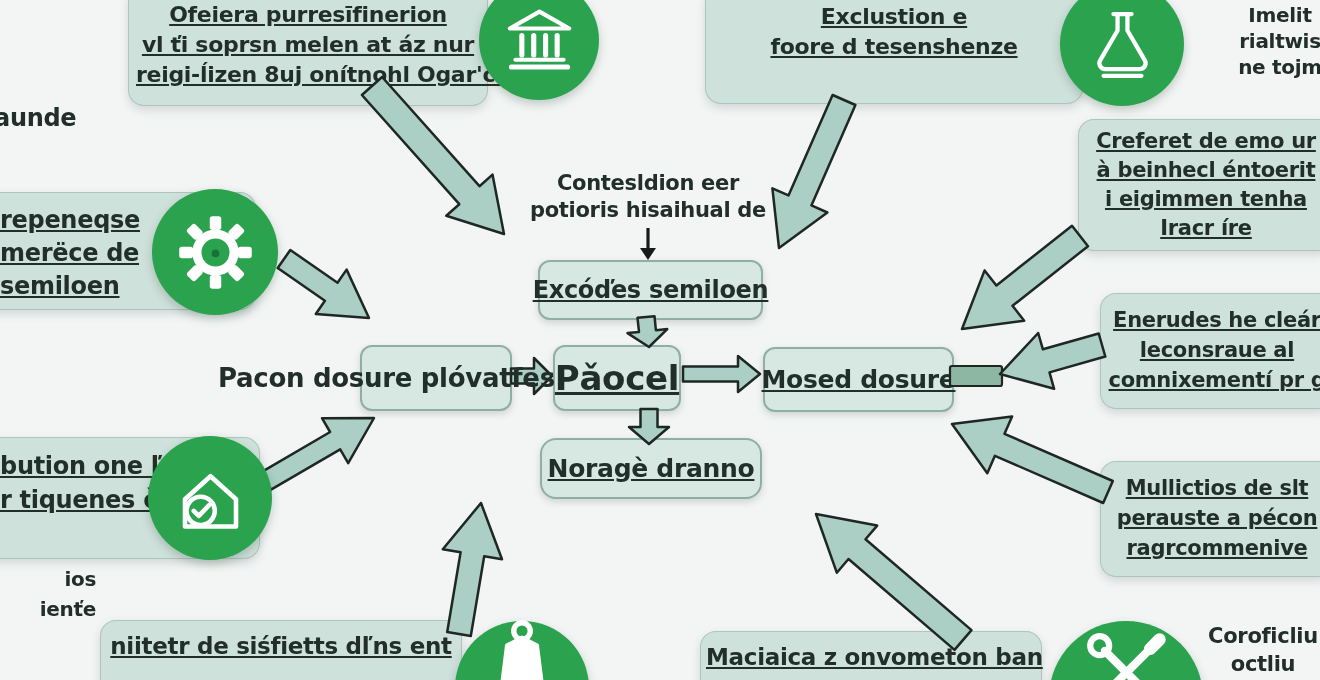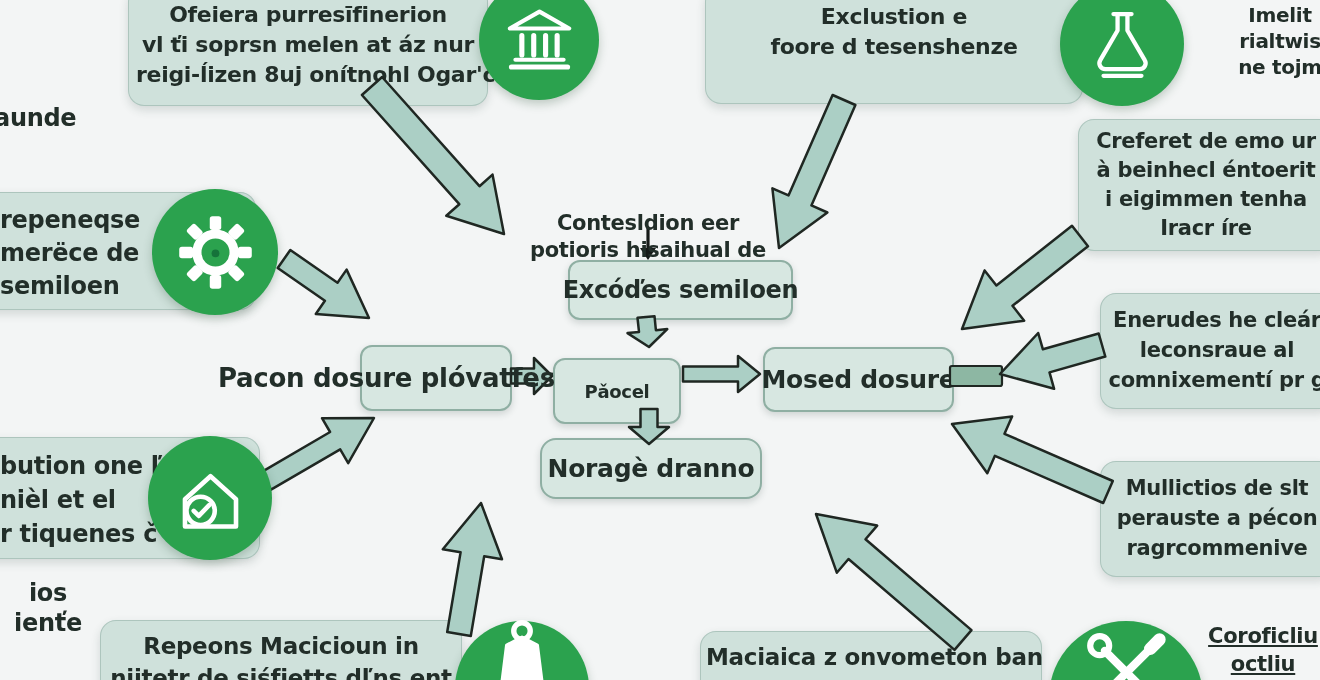--- a/index.html
+++ b/index.html
@@ -14,21 +14,21 @@
   .layer{position:absolute;inset:0;}
   #arrows-svg{position:absolute;left:0;top:0;pointer-events:none;}
   .box{
     position:absolute;
     background:var(--boxfill,#cfe1db);
     border-radius:16px;
     box-shadow:inset 0 0 0 1px rgba(110,145,135,.35), 0 4px 10px rgba(40,60,55,.16);
     font-weight:600;
     letter-spacing:-.3px;
   }
-  .box .ln{white-space:nowrap;}
+  .box .ln{white-space:nowrap;text-decoration:underline;}
   .box.flow{
     background:var(--boxfill2,#d7e7e1);
     border:2px solid var(--flowborder,#8fafa3);
     border-radius:12px;
     display:flex;align-items:center;justify-content:center;
     box-shadow:0 3px 7px rgba(40,60,55,.18);
     font-weight:700;
   }
   .label{
     position:absolute;
@@ -60,25 +60,23 @@
         <div class="ln">Exclustion e</div>
         <div class="ln">foore d tesenshenze</div>
       </div>
       <div class="box" style="left: -62px; top: 192px; width: 318px; height: 118px; font-size: 24px; line-height: 33px; padding: 12px 8px 8px 62px; box-sizing: border-box; text-align: left;">
         <div class="ln">repeneqse</div>
         <div class="ln">merëce de</div>
         <div class="ln">semiloen</div>
       </div>
       <div class="box" style="left: -62px; top: 437px; width: 322px; height: 122px; font-size: 24px; line-height: 34px; padding: 12px 8px 8px 62px; box-sizing: border-box; text-align: left;">
         <div class="ln">bution one ľ</div>
-        <div class="ln">nièl et el</div>
         <div class="ln">r tiquenes č</div>
       </div>
       <div class="box" style="left: 100px; top: 620px; width: 362px; height: 92px; font-size: 23px; line-height: 32px; padding: 10px 6px; box-sizing: border-box; text-align: center;">
-        <div class="ln">Repeons Macicioun in</div>
         <div class="ln">niitetr de siśfietts dľns ent</div>
       </div>
       <div class="box" style="left: 700px; top: 631px; width: 342px; height: 82px; font-size: 23px; line-height: 32px; padding: 10px 6px; box-sizing: border-box; text-align: center;">
         <div class="ln">Maciaica z onvometon ban</div>
       </div>
       <div class="box" style="left: 1078px; top: 119px; width: 256px; height: 132px; font-size: 21px; line-height: 29px; padding: 8px 6px; box-sizing: border-box; text-align: center;">
         <div class="ln">Creferet de emo ur</div>
         <div class="ln">à beinhecl éntoerit</div>
         <div class="ln">i eigimmen tenha</div>
         <div class="ln">Iracr íre</div>
@@ -86,25 +84,25 @@
       <div class="box" style="left: 1100px; top: 293px; width: 234px; height: 116px; font-size: 21px; line-height: 30px; padding: 12px 6px; box-sizing: border-box; text-align: center;">
         <div class="ln">Enerudes he cleár</div>
         <div class="ln">leconsraue al</div>
         <div class="ln">comnixementí pr g</div>
       </div>
       <div class="box" style="left: 1100px; top: 461px; width: 234px; height: 116px; font-size: 21px; line-height: 30px; padding: 12px 6px; box-sizing: border-box; text-align: center;">
         <div class="ln">Mullictios de slt</div>
         <div class="ln">perauste a pécon</div>
         <div class="ln">ragrcommenive</div>
       </div>
-      <div class="box flow" style="left: 538px; top: 260px; width: 221px; height: 56px; font-size: 24px; margin-left: 30px;">
+      <div class="box flow" style="left: 538px; top: 260px; width: 221px; height: 56px; font-size: 24px;">
         <div class="ln">Excóďes semiloen</div>
       </div>
       <div class="box flow" style="left: 360px; top: 345px; width: 148px; height: 62px; font-size: 25px;"></div>
-      <div class="box flow" style="left: 553px; top: 358px; width: 124px; height: 62px; font-size: 18px;">
+      <div class="box flow" style="left: 553px; top: 345px; width: 124px; height: 62px; font-size: 34px;">
         <div class="ln">Pǎocel</div>
       </div>
       <div class="box flow" style="left: 763px; top: 347px; width: 187px; height: 61px; font-size: 25px;">
         <div class="ln">Mosed dosure</div>
       </div>
       <div class="box flow" style="left: 540px; top: 438px; width: 218px; height: 57px; font-size: 25px; border-radius: 16px;">
         <div class="ln">Noragè dranno</div>
       </div>
     </div>
   <svg id="arrows-svg" width="1320" height="680">
@@ -122,34 +120,34 @@
       <polygon points="683.0,381.5 738.0,381.5 738.0,392.0 760.0,374.0 738.0,356.0 738.0,366.5 683.0,366.5" fill="#abcfc5" stroke="#1f2722" stroke-width="2.5" stroke-linejoin="round"></polygon>
       <polygon points="637.5,317.8 639.0,331.9 627.5,333.1 649.0,347.0 667.3,329.1 655.9,330.2 654.5,316.2" fill="#abcfc5" stroke="#1f2722" stroke-width="2.5" stroke-linejoin="round"></polygon>
       <polygon points="640.5,409.0 640.5,427.0 629.0,427.0 649.0,444.0 669.0,427.0 657.5,427.0 657.5,409.0" fill="#abcfc5" stroke="#1f2722" stroke-width="2.5" stroke-linejoin="round"></polygon>
       <line x1="648" y1="228" x2="648" y2="251" stroke="#161a18" stroke-width="3.2"></line>
       <polygon points="640,248 656,248 648,260" fill="#161a18"></polygon>
     </svg>
   <div id="labels-layer" class="layer">
       <div class="label" style="left: -6px; top: 103px; width: 130px; font-size: 24px; line-height: 30px; text-align: left;">
         <div class="ln">aunde</div>
       </div>
-      <div class="label" style="left: 520px; top: 170px; width: 256px; font-size: 21px; line-height: 27px; text-align: center; margin-top: 40px;">
+      <div class="label" style="left: 520px; top: 170px; width: 256px; font-size: 21px; line-height: 27px; text-align: center;">
         <div class="ln">Contesldion eer</div>
         <div class="ln">potioris hisaihual de</div>
       </div>
       <div class="label" style="left: 1238px; top: 2px; width: 84px; font-size: 20px; line-height: 26px; text-align: center;">
         <div class="ln">Imelit</div>
         <div class="ln">rialtwis</div>
         <div class="ln">ne tojm</div>
       </div>
-      <div class="label" style="left: 0px; top: 578px; width: 96px; font-size: 24px; line-height: 30px; text-align: center;">
+      <div class="label" style="left: 0px; top: 564px; width: 96px; font-size: 20px; line-height: 30px; text-align: right;">
         <div class="ln">ios</div>
         <div class="ln">ienťe</div>
       </div>
-      <div class="label" style="left: 1206px; top: 622px; width: 114px; font-size: 21px; line-height: 28px; text-align: center; text-decoration: underline;">
+      <div class="label" style="left: 1206px; top: 622px; width: 114px; font-size: 21px; line-height: 28px; text-align: center;">
         <div class="ln">Coroficliu</div>
         <div class="ln">octliu</div>
       </div>
       <div class="label bold" style="left: 218px; top: 362px; width: 300px; font-size: 26px; line-height: 32px; text-align: left;">
         <div class="ln">Pacon dosure plóvatfes</div>
       </div>
     </div>
   <div id="circles-layer" class="layer">
       <div class="circle" style="left: 479px; top: -20px; width: 120px; height: 120px;">
         <span>

